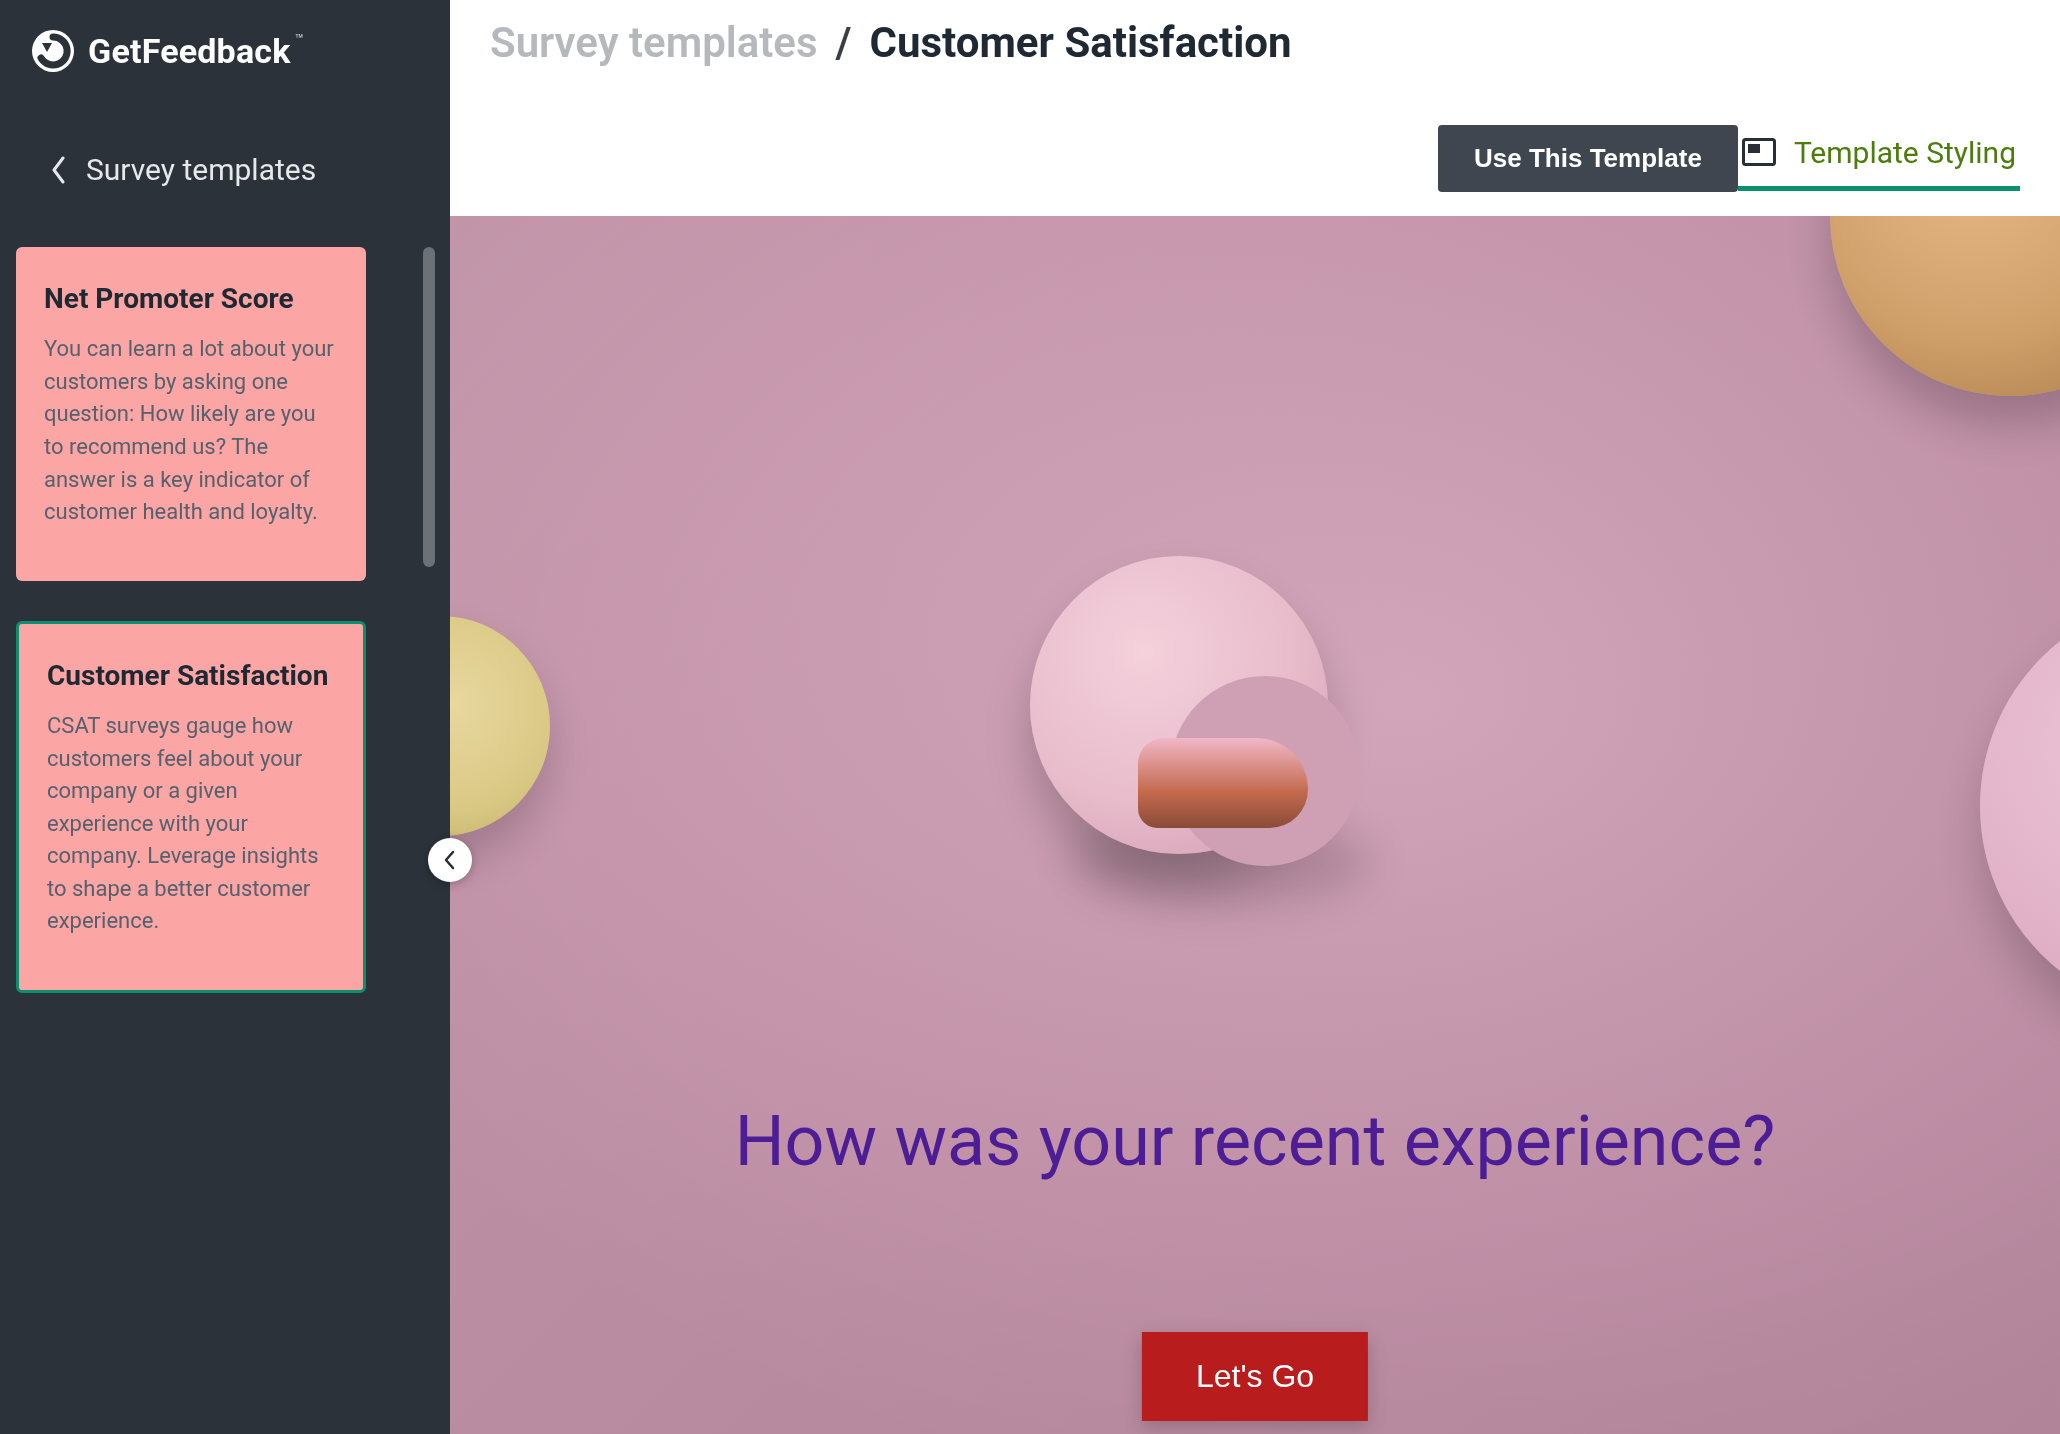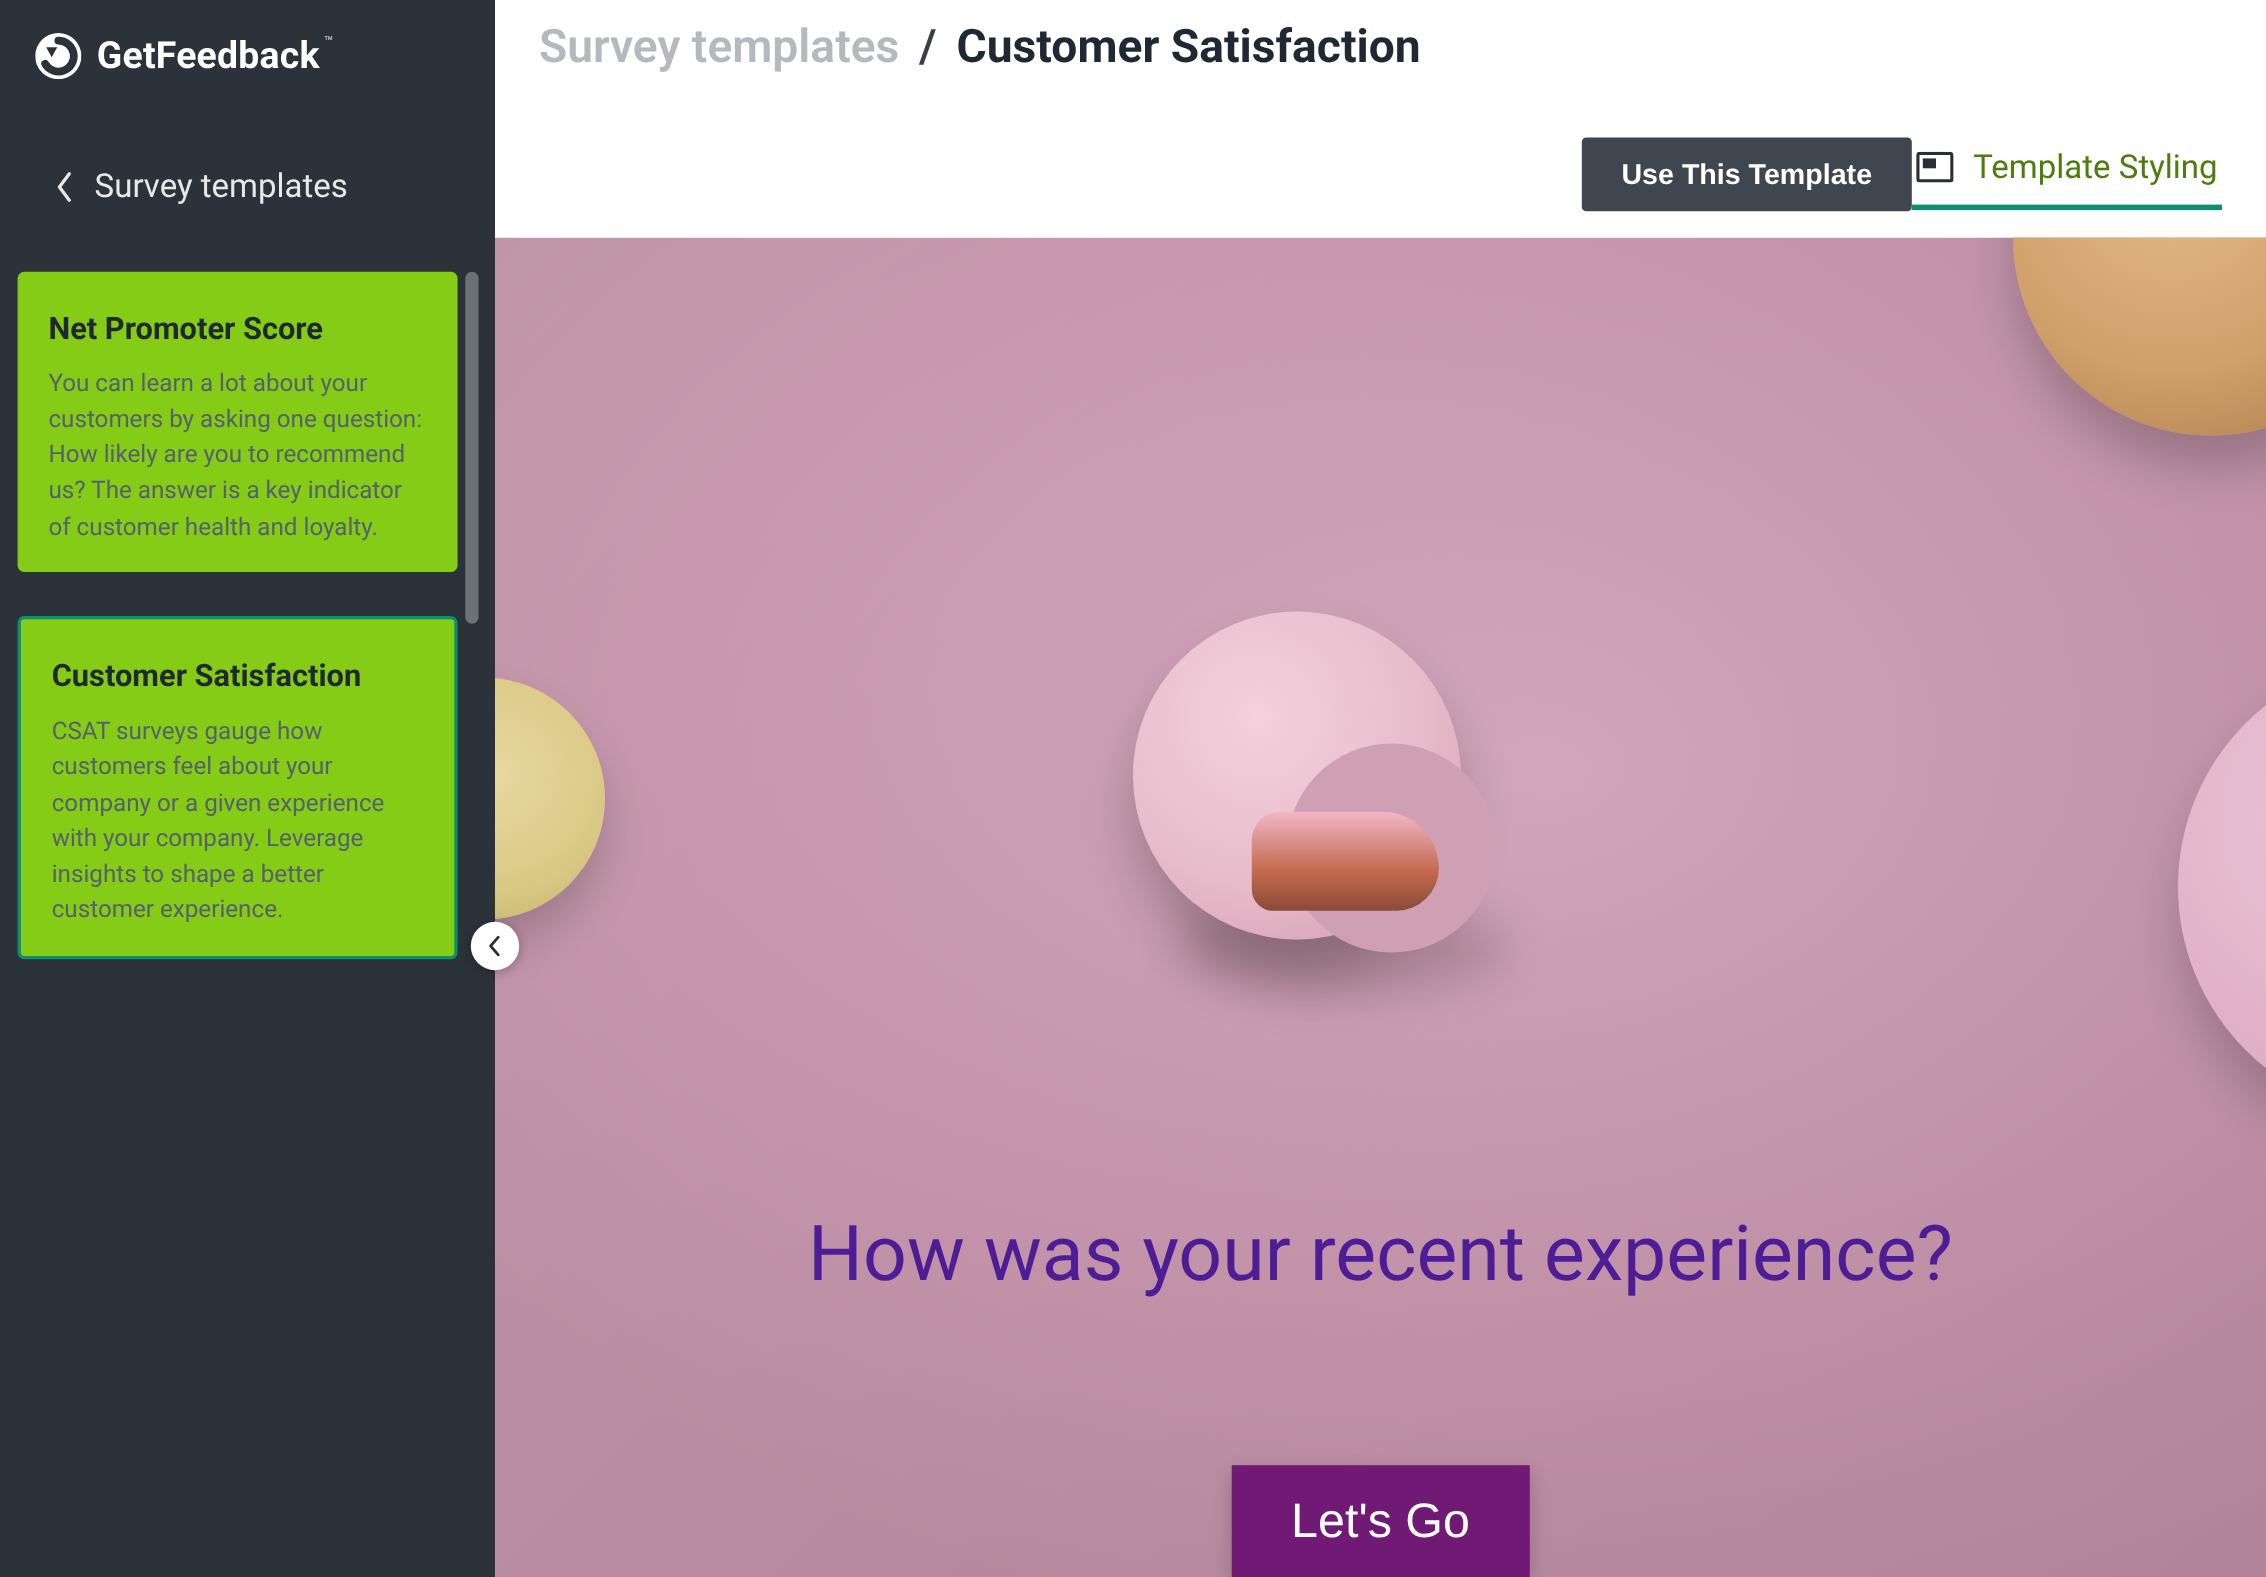--- a/index.html
+++ b/index.html
@@ -14,21 +14,21 @@
   .tm { font-size: 14px; vertical-align: top; font-weight: 400; margin-left: 4px; color: #cfd3d7; }
 
   .back-row { display: flex; align-items: center; gap: 18px; padding: 40px 30px 50px 50px; cursor: pointer; }
   .back-row .chev { width: 18px; height: 28px; }
   .back-row .label { font-size: 30px; color: #e6e8ea; }
 
   .list-area { position: relative; flex: 1; padding: 10px 30px 30px 16px; overflow: hidden; }
   .scroll-track { position: absolute; right: 12px; top: 10px; bottom: 30px; width: 18px; border-radius: 9px; }
   .scroll-thumb { position: absolute; left: 3px; right: 3px; top: 0; height: 320px; background: #6c7178; border-radius: 6px; }
 
-  .card { background: #84cc16; border-radius: 6px; padding: 34px 28px 24px 28px; margin-bottom: 40px; width: 400px; }
+  .card { background: #fca5a5; border-radius: 6px; padding: 34px 28px 52px 28px; margin-bottom: 40px; width: 350px; }
   .card.selected { border: 3px solid #0b8f6f; }
   .card-title { font-size: 28px; font-weight: 700; color: #1f2933; margin-bottom: 16px; line-height: 1.3; }
   .card-desc { font-size: 22px; line-height: 1.48; color: #55616d; }
 
   .collapse-btn { position: absolute; right: -22px; top: 838px; width: 44px; height: 44px; background: #ffffff; border-radius: 50%; box-shadow: 0 2px 10px rgba(0,0,0,.25); display: flex; align-items: center; justify-content: center; cursor: pointer; z-index: 30; }
   .collapse-btn svg { width: 14px; height: 20px; }
 
   
   .main { flex: 1; display: flex; flex-direction: column; background: #ffffff; }
   .crumbs { padding: 18px 40px 10px 40px; font-size: 42px; display: flex; align-items: center; gap: 18px; }
@@ -57,21 +57,21 @@
   .bitten .body { position: absolute; left: 0; top: 0; width: 298px; height: 298px; border-radius: 50%; background: radial-gradient(circle at 38% 32%, #f4d1dc, #e8bccb 55%, #d7a4b7 85%); box-shadow: 0 30px 46px rgba(0,0,0,0.22); }
   .bitten .bite { position: absolute; right: -10px; bottom: -10px; width: 190px; height: 190px; border-radius: 50%; background: #cfa0b4; }
   .bitten .fill { position: absolute; right: 42px; bottom: 28px; width: 170px; height: 90px; border-radius: 40px 80px 60px 30px; background: linear-gradient(180deg, #f1b7c7 0%, #c36a4d 60%, #8a4b38 100%); filter: blur(0.5px); }
 
   .logo-box { position: absolute; left: 50%; top: 671px; transform: translateX(-50%); width: 450px; height: 188px; background: rgba(119,98,108,0.38); border: 2px dashed rgba(255,255,255,0.25); display: flex; align-items: center; justify-content: center; gap: 14px; }
   .logo-your, .logo-here { font-size: 14px; letter-spacing: 5px; color: rgba(255,255,255,0.75); }
   .logo-circle { width: 70px; height: 70px; border-radius: 50%; background: rgba(216,200,207,0.85); display: flex; align-items: center; justify-content: center; font-family: "Brush Script MT","Segoe Script",cursive; font-size: 28px; color: #6a5a62; font-style: italic; }
 
   .headline { position: absolute; left: 0; right: 0; top: 884px; text-align: center; color: #4c1d95; font-size: 70px; font-weight: 400; }
   .subhead { position: absolute; left: 0; right: 0; top: 1012px; text-align: center; color: rgba(255,255,255,0.9); font-size: 30px; }
-  .lets-go { position: absolute; left: 50%; top: 1116px; transform: translateX(-50%); background: #701a75; color: #ffffff; border: none; padding: 26px 54px; font-size: 44px; cursor: pointer; box-shadow: 0 6px 18px rgba(0,0,0,0.2); }
+  .lets-go { position: absolute; left: 50%; top: 1116px; transform: translateX(-50%); background: #b91c1c; color: #ffffff; border: none; padding: 26px 54px; font-size: 32px; cursor: pointer; box-shadow: 0 6px 18px rgba(0,0,0,0.2); }
 </style>
 </head>
 <body>
 
 <aside class="sidebar">
   <div class="logo-wrap">
     <svg class="logo-mark" viewBox="0 0 42 42">
       <circle cx="21" cy="21" r="21" fill="#ffffff"></circle>
       <path d="M21 7 A14 14 0 1 1 9 28" fill="none" stroke="#2b323a" stroke-width="7" stroke-linecap="round"></path>
       <path d="M10 13 L20 13 L15 22 Z" fill="#2b323a"></path>

